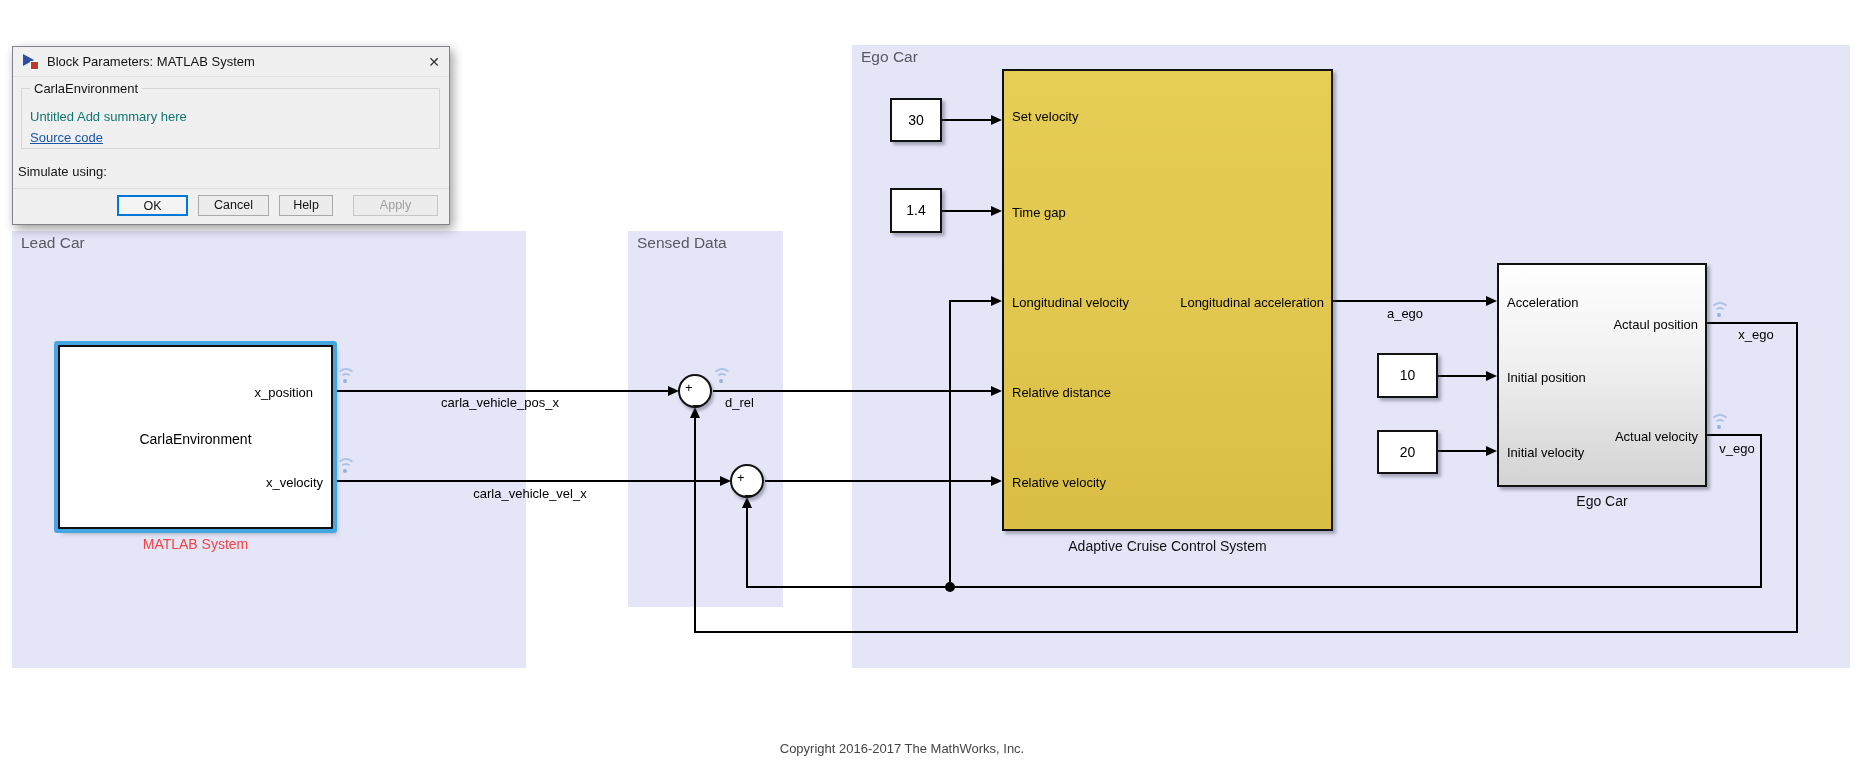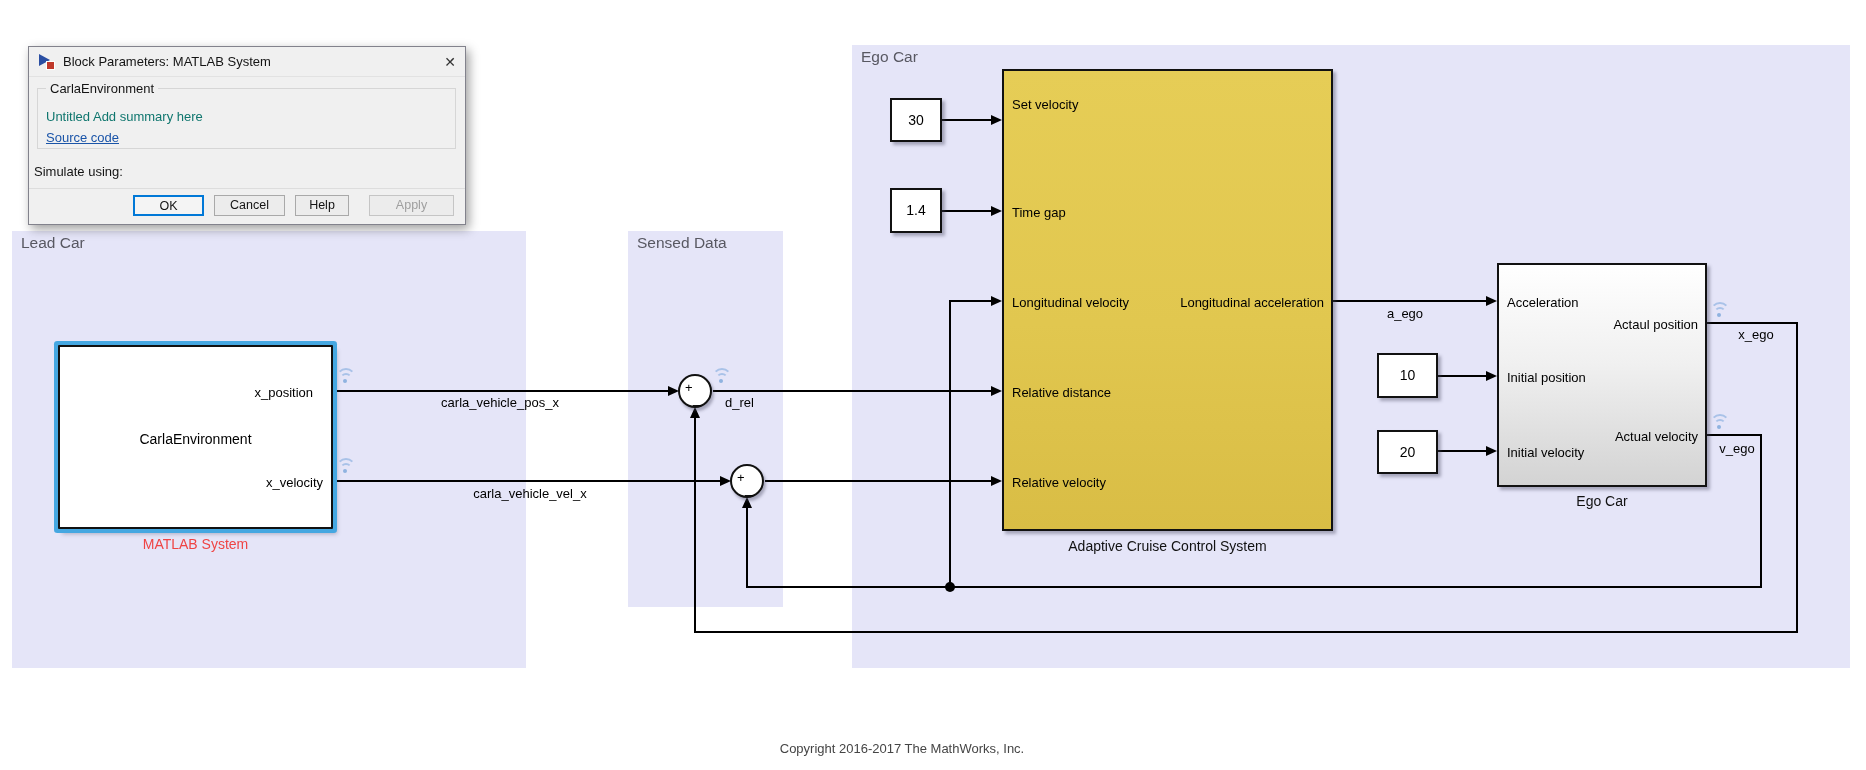--- a/index.html
+++ b/index.html
@@ -32,21 +32,21 @@
   .sum .sm{position:absolute;left:13px;top:16px;font-size:14px;line-height:13px;}
   .lbl{position:absolute;font-size:13px;white-space:nowrap;}
   .lblc{text-align:center;}
   
   .wifi{position:absolute;width:18px;height:16px;}
   .wifi i{position:absolute;border-radius:50%;}
   .wifi .d{left:7px;top:11px;width:4px;height:4px;background:#8fb3e0;}
   .wifi .a1{left:4px;top:5px;width:8px;height:8px;border:2px solid transparent;border-top-color:#a9c2e8;}
   .wifi .a2{left:0px;top:0px;width:16px;height:16px;border:2px solid transparent;border-top-color:#a9c2e8;}
   
-  #dlg{position:absolute;left:28px;top:46px;width:436px;height:177px;background:#f0f0f0;
+  #dlg{position:absolute;left:12px;top:46px;width:436px;height:177px;background:#f0f0f0;
        border:1px solid #82828c;box-shadow:3px 4px 10px rgba(0,0,0,.38);}
   #dlg .tbar{position:absolute;left:0;top:0;right:0;height:30px;background:#f0f0f0;
        border-bottom:1px solid #e2e2e2;display:flex;align-items:center;padding:0 9px;box-sizing:border-box;}
   #dlg .ticon{position:relative;width:17px;height:17px;margin-right:8px;flex:0 0 auto;}
   #dlg .ticon .b1{position:absolute;left:1px;top:1px;width:0;height:0;
        border-top:6px solid transparent;border-bottom:6px solid transparent;border-left:11px solid #2b4fa3;}
   #dlg .ticon .b2{position:absolute;left:8px;top:8px;width:7px;height:7px;background:#c0392b;border:1px solid #fff;}
   #dlg .ttext{font-size:13px;color:#141414;white-space:nowrap;}
   #dlg .close{margin-left:auto;font-size:14px;color:#333;line-height:14px;cursor:default;}
   .grp{position:absolute;left:8px;top:41px;width:419px;height:61px;border:1px solid #d6d6d6;box-sizing:border-box;}
@@ -127,21 +127,21 @@
   <div class="dot" style="left:945px;top:582px;"></div>
 
   <div class="blk sel" style="left:58px;top:345px;width:275px;height:184px;">
     <div class="cname" style="top:84px;">CarlaEnvironment</div>
     <div class="ph pr" style="right:18px;top:38px;">x_position</div>
     <div class="ph pr" style="right:8px;top:128px;">x_velocity</div>
   </div>
   <div class="bname" style="left:58px;width:275px;top:536px;color:#ef4444;">MATLAB System</div>
 
   <div class="blk acc" style="left:1002px;top:69px;width:331px;height:462px;">
-    <div class="ph" style="left:8px;top:26px;text-align:right;">Set velocity</div>
+    <div class="ph" style="left:8px;top:38px;text-align:right;">Set velocity</div>
     <div class="ph" style="left:8px;top:134px;">Time gap</div>
     <div class="ph" style="left:8px;top:224px;">Longitudinal velocity</div>
     <div class="ph" style="left:8px;top:314px;">Relative distance</div>
     <div class="ph" style="left:8px;top:404px;">Relative velocity</div>
     <div class="ph pr" style="right:7px;top:224px;">Longitudinal acceleration</div>
   </div>
   <div class="bname" style="left:1002px;width:331px;top:538px;">Adaptive Cruise Control System</div>
 
   <div class="blk ego" style="left:1497px;top:263px;width:210px;height:224px;">
     <div class="ph" style="left:8px;top:30px;">Acceleration</div>

